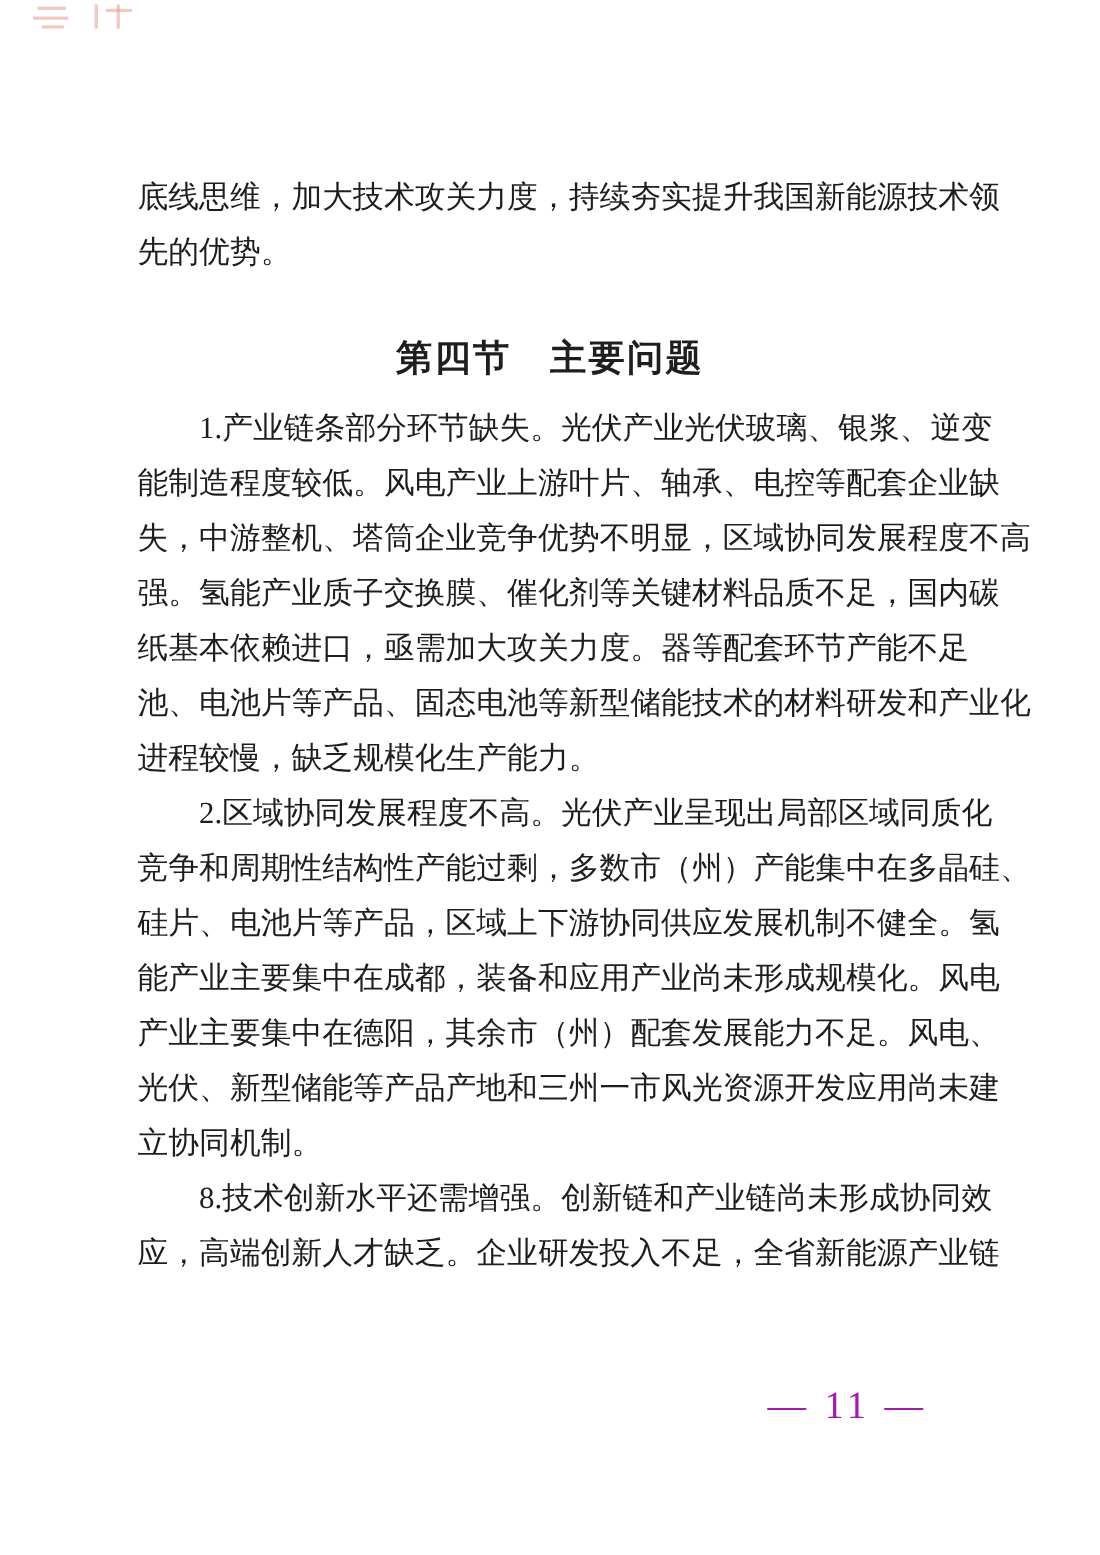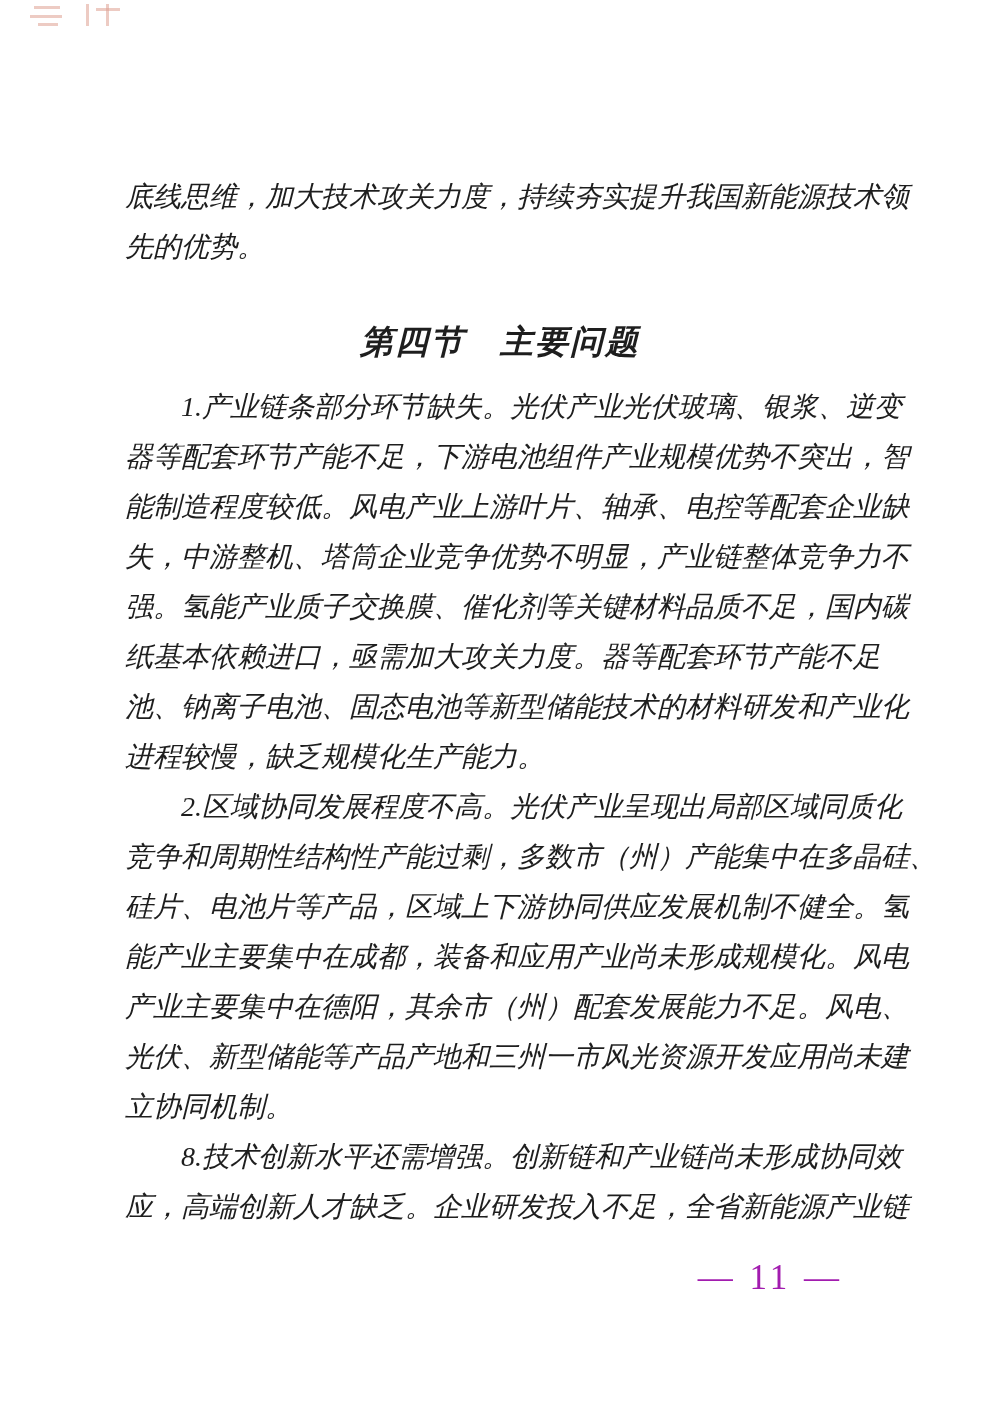--- a/index.html
+++ b/index.html
@@ -32,23 +32,22 @@
   .rm1 { left: 6px;  top: 4px;  width: 26px; height: 3px; }
   .rm2 { left: 2px;  top: 13px; width: 32px; height: 3px; }
   .rm3 { left: 10px; top: 21px; width: 20px; height: 3px; }
   .rm4 { left: 58px; top: 2px;  width: 3px;  height: 22px; }
   .rm5 { left: 68px; top: 6px;  width: 24px; height: 3px; }
   .rm6 { left: 78px; top: 2px;  width: 3px;  height: 22px; }
 
   .content {
     position: absolute;
     left: 125px;
-    top: 172px;
+    top: 155px;
     width: 750px;
-    font-style: italic;
   }
   .line {
     margin: 0;
     height: 50px;
     line-height: 50px;
     font-size: 28px;
     white-space: nowrap;
     text-align: justify;
     text-align-last: justify;
     text-justify: inter-character;
@@ -95,26 +94,25 @@
   </div>
 
   <div class="content">
 
     <p class="line">底线思维，加大技术攻关力度，持续夯实提升我国新能源技术领</p>
     <p class="line last">先的优势。</p>
 
     <h2 class="heading">第四节　主要问题</h2>
 
     <p class="line indent">1.产业链条部分环节缺失。光伏产业光伏玻璃、银浆、逆变</p>
-    <p class="line">器等配套环节产能不足，下游电池组件产业规模优势不突出，智</p>
     <p class="line">能制造程度较低。风电产业上游叶片、轴承、电控等配套企业缺</p>
-    <p class="line">失，中游整机、塔筒企业竞争优势不明显，产业链整体竞争力不</p>
+    <p class="line">失，中游整机、塔筒企业竞争优势不明显，区域协同发展程度不高</p>
     <p class="line">强。氢能产业质子交换膜、催化剂等关键材料品质不足，国内碳</p>
     <p class="line">纸基本依赖进口，亟需加大攻关力度。器等配套环节产能不足</p>
-    <p class="line">池、钠离子电池、固态电池等新型储能技术的材料研发和产业化</p>
+    <p class="line">池、电池片等产品、固态电池等新型储能技术的材料研发和产业化</p>
     <p class="line last">进程较慢，缺乏规模化生产能力。</p>
 
     <p class="line indent">2.区域协同发展程度不高。光伏产业呈现出局部区域同质化</p>
     <p class="line">竞争和周期性结构性产能过剩，多数市（州）产能集中在多晶硅、</p>
     <p class="line">硅片、电池片等产品，区域上下游协同供应发展机制不健全。氢</p>
     <p class="line">能产业主要集中在成都，装备和应用产业尚未形成规模化。风电</p>
     <p class="line">产业主要集中在德阳，其余市（州）配套发展能力不足。风电、</p>
     <p class="line">光伏、新型储能等产品产地和三州一市风光资源开发应用尚未建</p>
     <p class="line last">立协同机制。</p>
 

